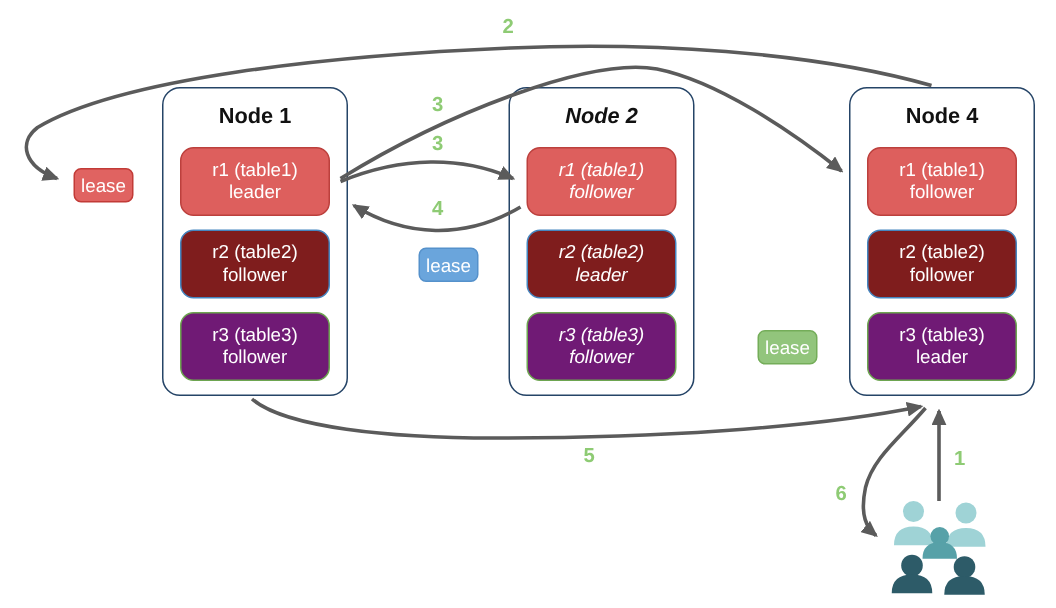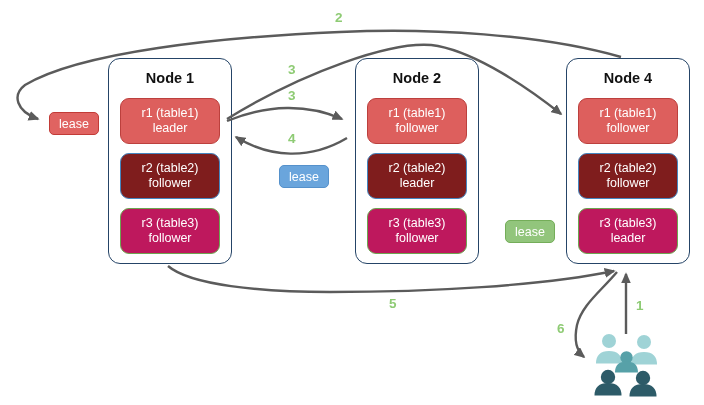--- a/index.html
+++ b/index.html
@@ -1,32 +1,32 @@
 <!DOCTYPE html>
 <html><head>
 <meta charset="utf-8">
 <style>
   html,body{margin:0;padding:0;background:#ffffff;font-family:"Liberation Sans",sans-serif;}
   .canvas{position:relative;width:704px;height:405px;background:#ffffff;overflow:hidden;}
 
   .node{position:absolute;width:124px;height:206px;box-sizing:border-box;background:#ffffff;
         border:1.6px solid #254467;border-radius:12px;display:flex;flex-direction:column;align-items:center;}
   #node1{left:108px;top:58px;}
-  #node2{left:355px;top:58px;}
+  #node2{left:339px;top:58px;font-style:italic;}
   #node3{left:566px;top:58px;}
   .node-title{margin-top:10px;height:19px;line-height:19px;margin-bottom:10px;font-weight:bold;
               font-size:14.5px;color:#111111;}
   .replica{width:100px;height:46px;box-sizing:border-box;border-radius:9px;margin-bottom:9px;
            color:#ffffff;font-size:12.5px;line-height:15.5px;display:flex;flex-direction:column;
            justify-content:center;text-align:center;}
   .replica.red{background:#dd5f5d;border:1.5px solid #bc403d;}
   .replica.blue{background:#7f1d1d;border:1.5px solid #4586c0;}
-  .replica.green{background:#be185d;border:1.5px solid #6da550;}
+  .replica.green{background:#701a75;border:1.5px solid #6da550;}
 
-  .lease{position:absolute;width:50px;height:23px;box-sizing:border-box;border-radius:5px;
+  .lease{position:absolute;width:40px;height:23px;box-sizing:border-box;border-radius:5px;
          color:#ffffff;font-size:12.5px;display:flex;align-items:center;justify-content:center;}
   .lease.red{left:49px;top:112px;background:#e06361;border:1.5px solid #c23b37;}
   .lease.blue{left:279px;top:165px;background:#6aa5dc;border:1.5px solid #5591cb;}
   .lease.green{left:505px;top:220px;background:#92c57c;border:1.5px solid #74ad59;}
 
   .step{position:absolute;color:#8ecb74;font-weight:bold;font-size:13.5px;}
   #step2{left:335px;top:10px;}
   #step3a{left:288px;top:62px;}
   #step3b{left:288px;top:88px;}
   #step4{left:288px;top:131px;}

